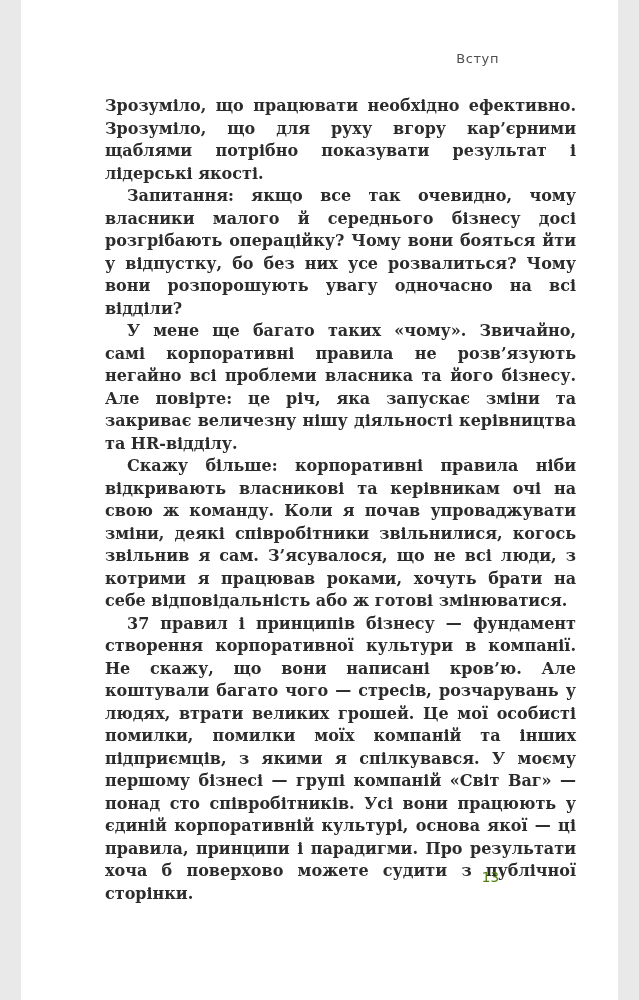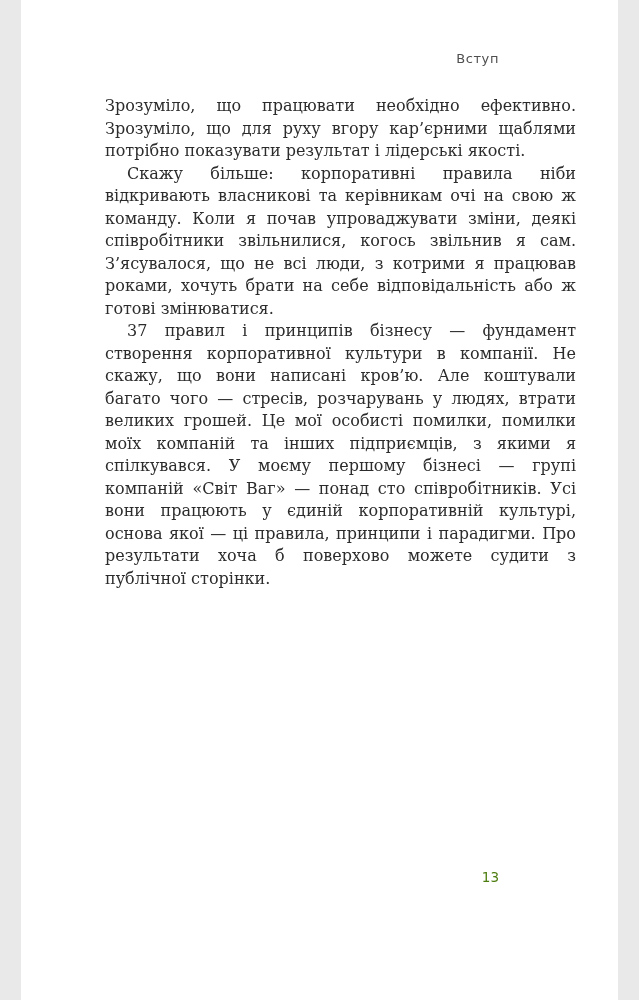--- a/index.html
+++ b/index.html
@@ -33,20 +33,21 @@
     position: absolute;
     left: 84px;
     top: 95px;
     width: 471px;
     font-family: "DejaVu Serif", "Liberation Serif", serif;
     font-size: 16px;
     line-height: 22.5px;
     color: var(--text);
     text-align: justify;
     hyphens: auto;
+    font-weight: bold;
     -webkit-hyphens: auto;
   }
   .body-text p {
     margin: 0;
     text-indent: 22px;
   }
   .body-text p:first-child {
     text-indent: 0;
   }
   .page-number {
@@ -60,19 +61,21 @@
 </style>
 </head>
 <body>
 
 <div class="page">
 
   <div class="running-head">Вступ</div>
 
   <div class="body-text" lang="uk">
     <p>Зрозуміло, що працювати необхідно ефективно. Зрозуміло, що для руху вгору кар’єрними щаблями потрібно показувати результат і лідерські якості.</p>
+    <p>Запитання: якщо все так очевидно, чому власники малого й середнього бізнесу досі розгрібають операційку? Чому вони бояться йти у відпустку, бо без них усе розвалиться? Чому вони розпорошують увагу одночасно на всі відділи?</p>
+    <p>У мене ще багато таких «чому». Звичайно, самі корпоративні правила не розв’язують негайно всі проблеми власника та його бізнесу. Але повірте: це річ, яка запускає зміни та закриває величезну нішу діяльності керівництва та HR-відділу.</p>
     <p>Скажу більше: корпоративні правила ніби відкривають власникові та керівникам очі на свою ж команду. Коли я почав упроваджувати зміни, деякі співробітники звільнилися, когось звільнив я сам. З’ясувалося, що не всі люди, з котрими я працював роками, хочуть брати на себе відповідальність або ж готові змінюватися.</p>
     <p>37 правил і принципів бізнесу — фундамент створення корпоративної культури в компанії. Не скажу, що вони написані кров’ю. Але коштували багато чого — стресів, розчарувань у людях, втрати великих грошей. Це мої особисті помилки, помилки моїх компаній та інших підприємців, з якими я спілкувався. У моєму першому бізнесі — групі компаній «Світ Ваг» — понад сто співробітників. Усі вони працюють у єдиній корпоративній культурі, основа якої — ці правила, принципи і парадигми. Про результати хоча б поверхово можете судити з публічної сторінки.</p>
   </div>
 
   <div class="page-number">13</div>
 
 </div>
 
 </body></html>

